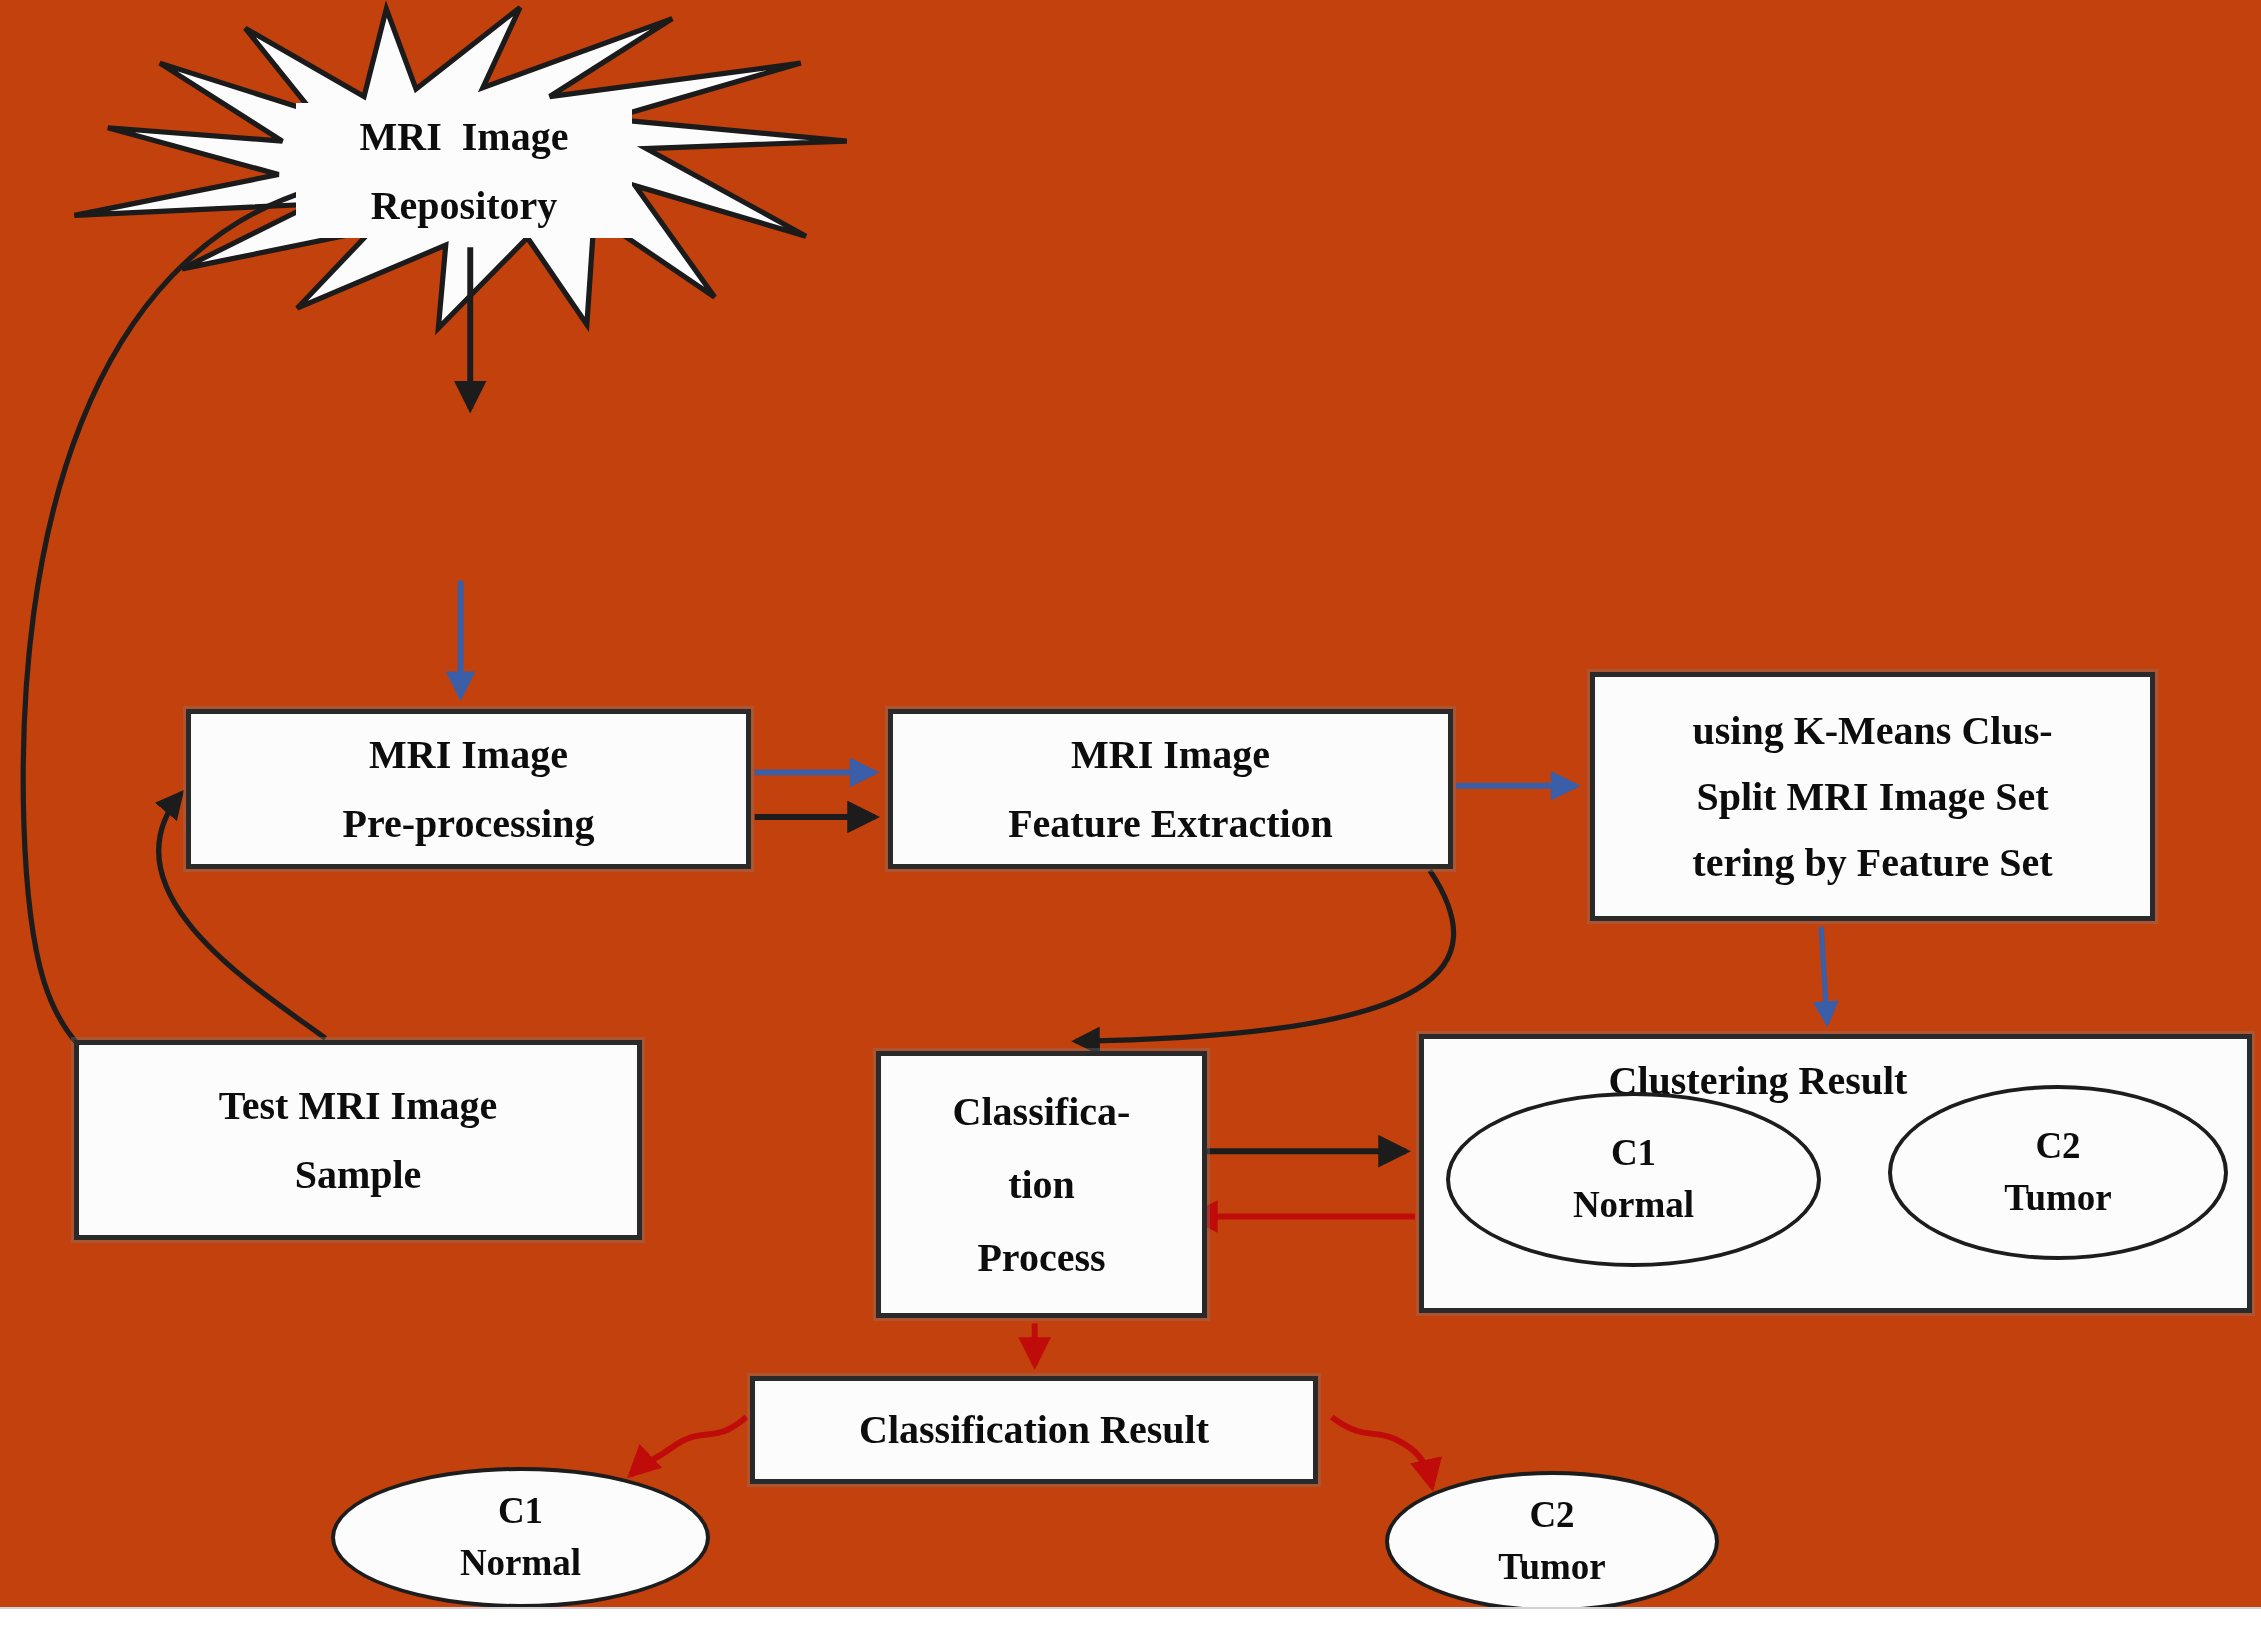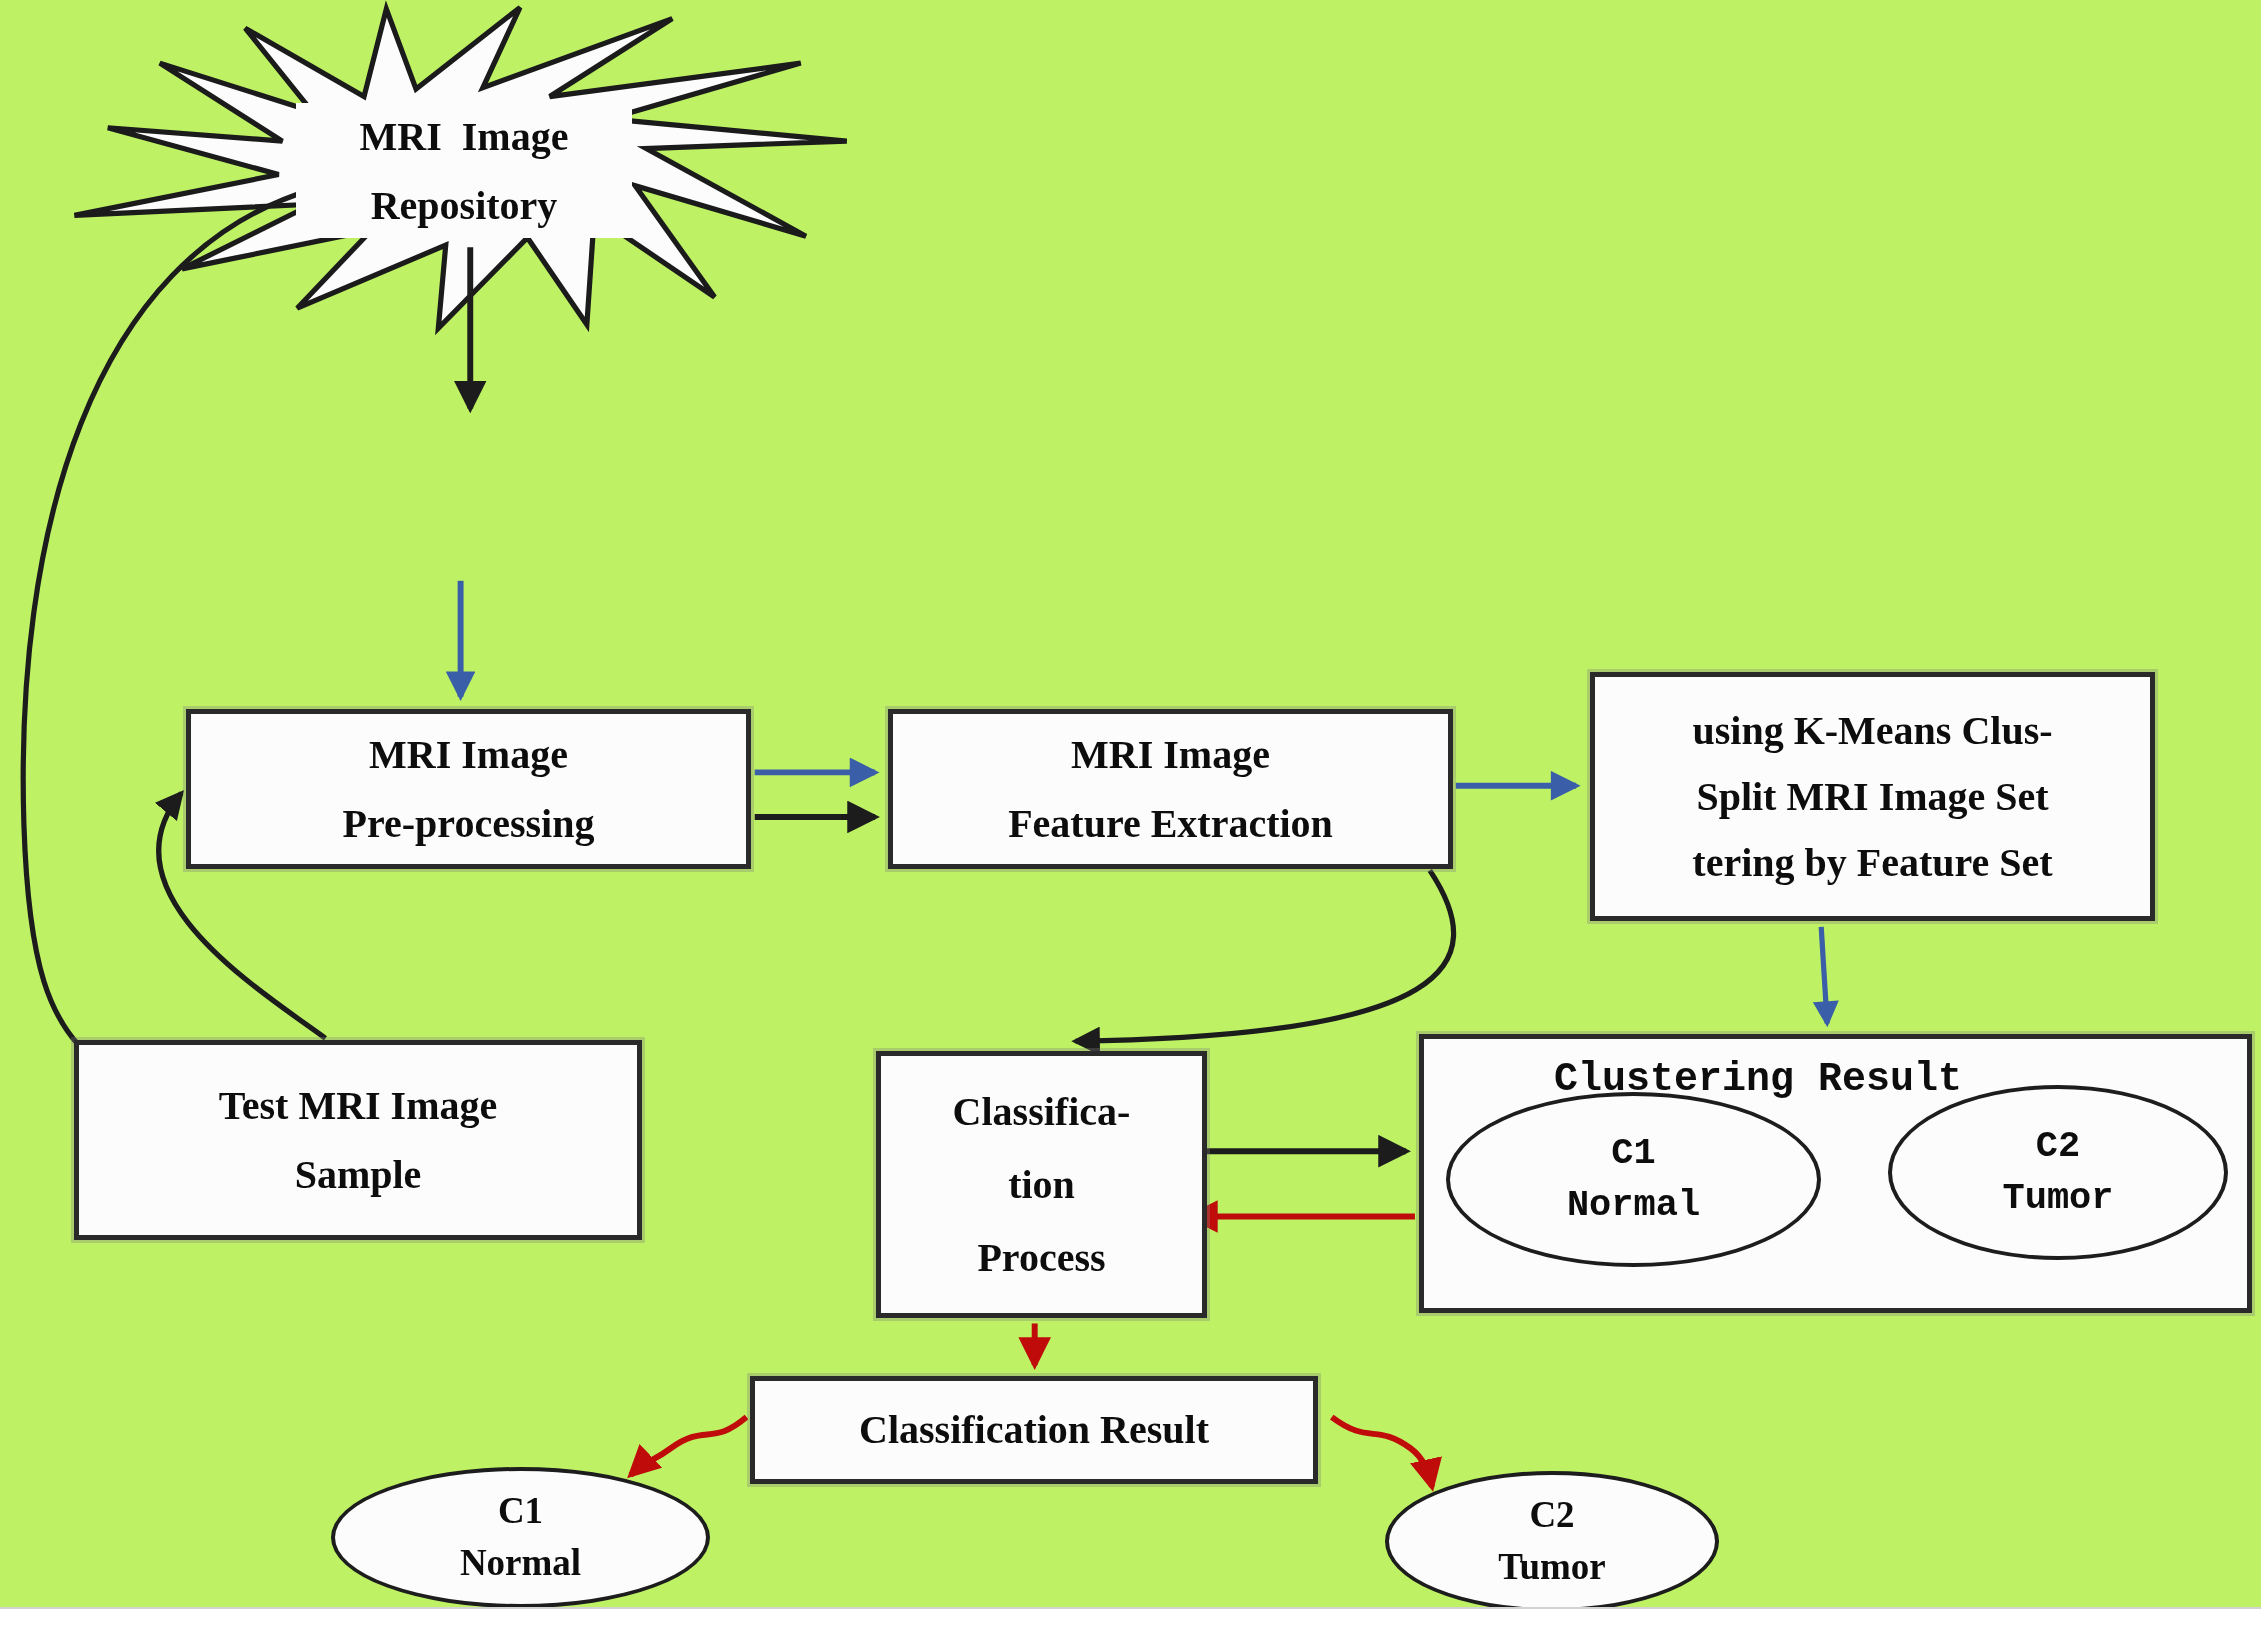--- a/index.html
+++ b/index.html
@@ -1,20 +1,20 @@
 <!DOCTYPE html>
 <html style="font-size:12px"><head>
 <meta charset="utf-8">
 <style>
   html, body { margin: 0; padding: 0; background: #ffffff; }
   .canvas {
     position: relative;
     width: 2261px;
     height: 1625px;
-    background: #bef264;
+    background: #c2410c;
     overflow: hidden;
     font-family: "Liberation Serif", "DejaVu Serif", serif;
   }
   .overlay {
     position: absolute;
     left: 0; top: 0;
     width: 2261px; height: 1625px;
     z-index: 1;
   }
   .node {
@@ -37,21 +37,21 @@
   .fs-ell  { font-size: 37px; }
   .gap-2 { gap: 27px; }
   .gap-3s { gap: 24px; }
   .gap-3c { gap: 31px; margin-left: 29px; }
   .gap-e { gap: 13.4px; }
   .ellipse {
     border-radius: 50%;
     border: 4.5px solid #1d1d1d;
     box-shadow: none;
   }
-  .container-box { justify-content: flex-start; font-family: Liberation Mono, monospace; }
+  .container-box { justify-content: flex-start; }
   .cluster-title {
     position: absolute;
     left: 111px; top: 18px;
     width: 446px;
     font-size: 40px;
     font-weight: bold;
     text-align: center;
     color: #0d0d0d;
   }
   .star-label {

